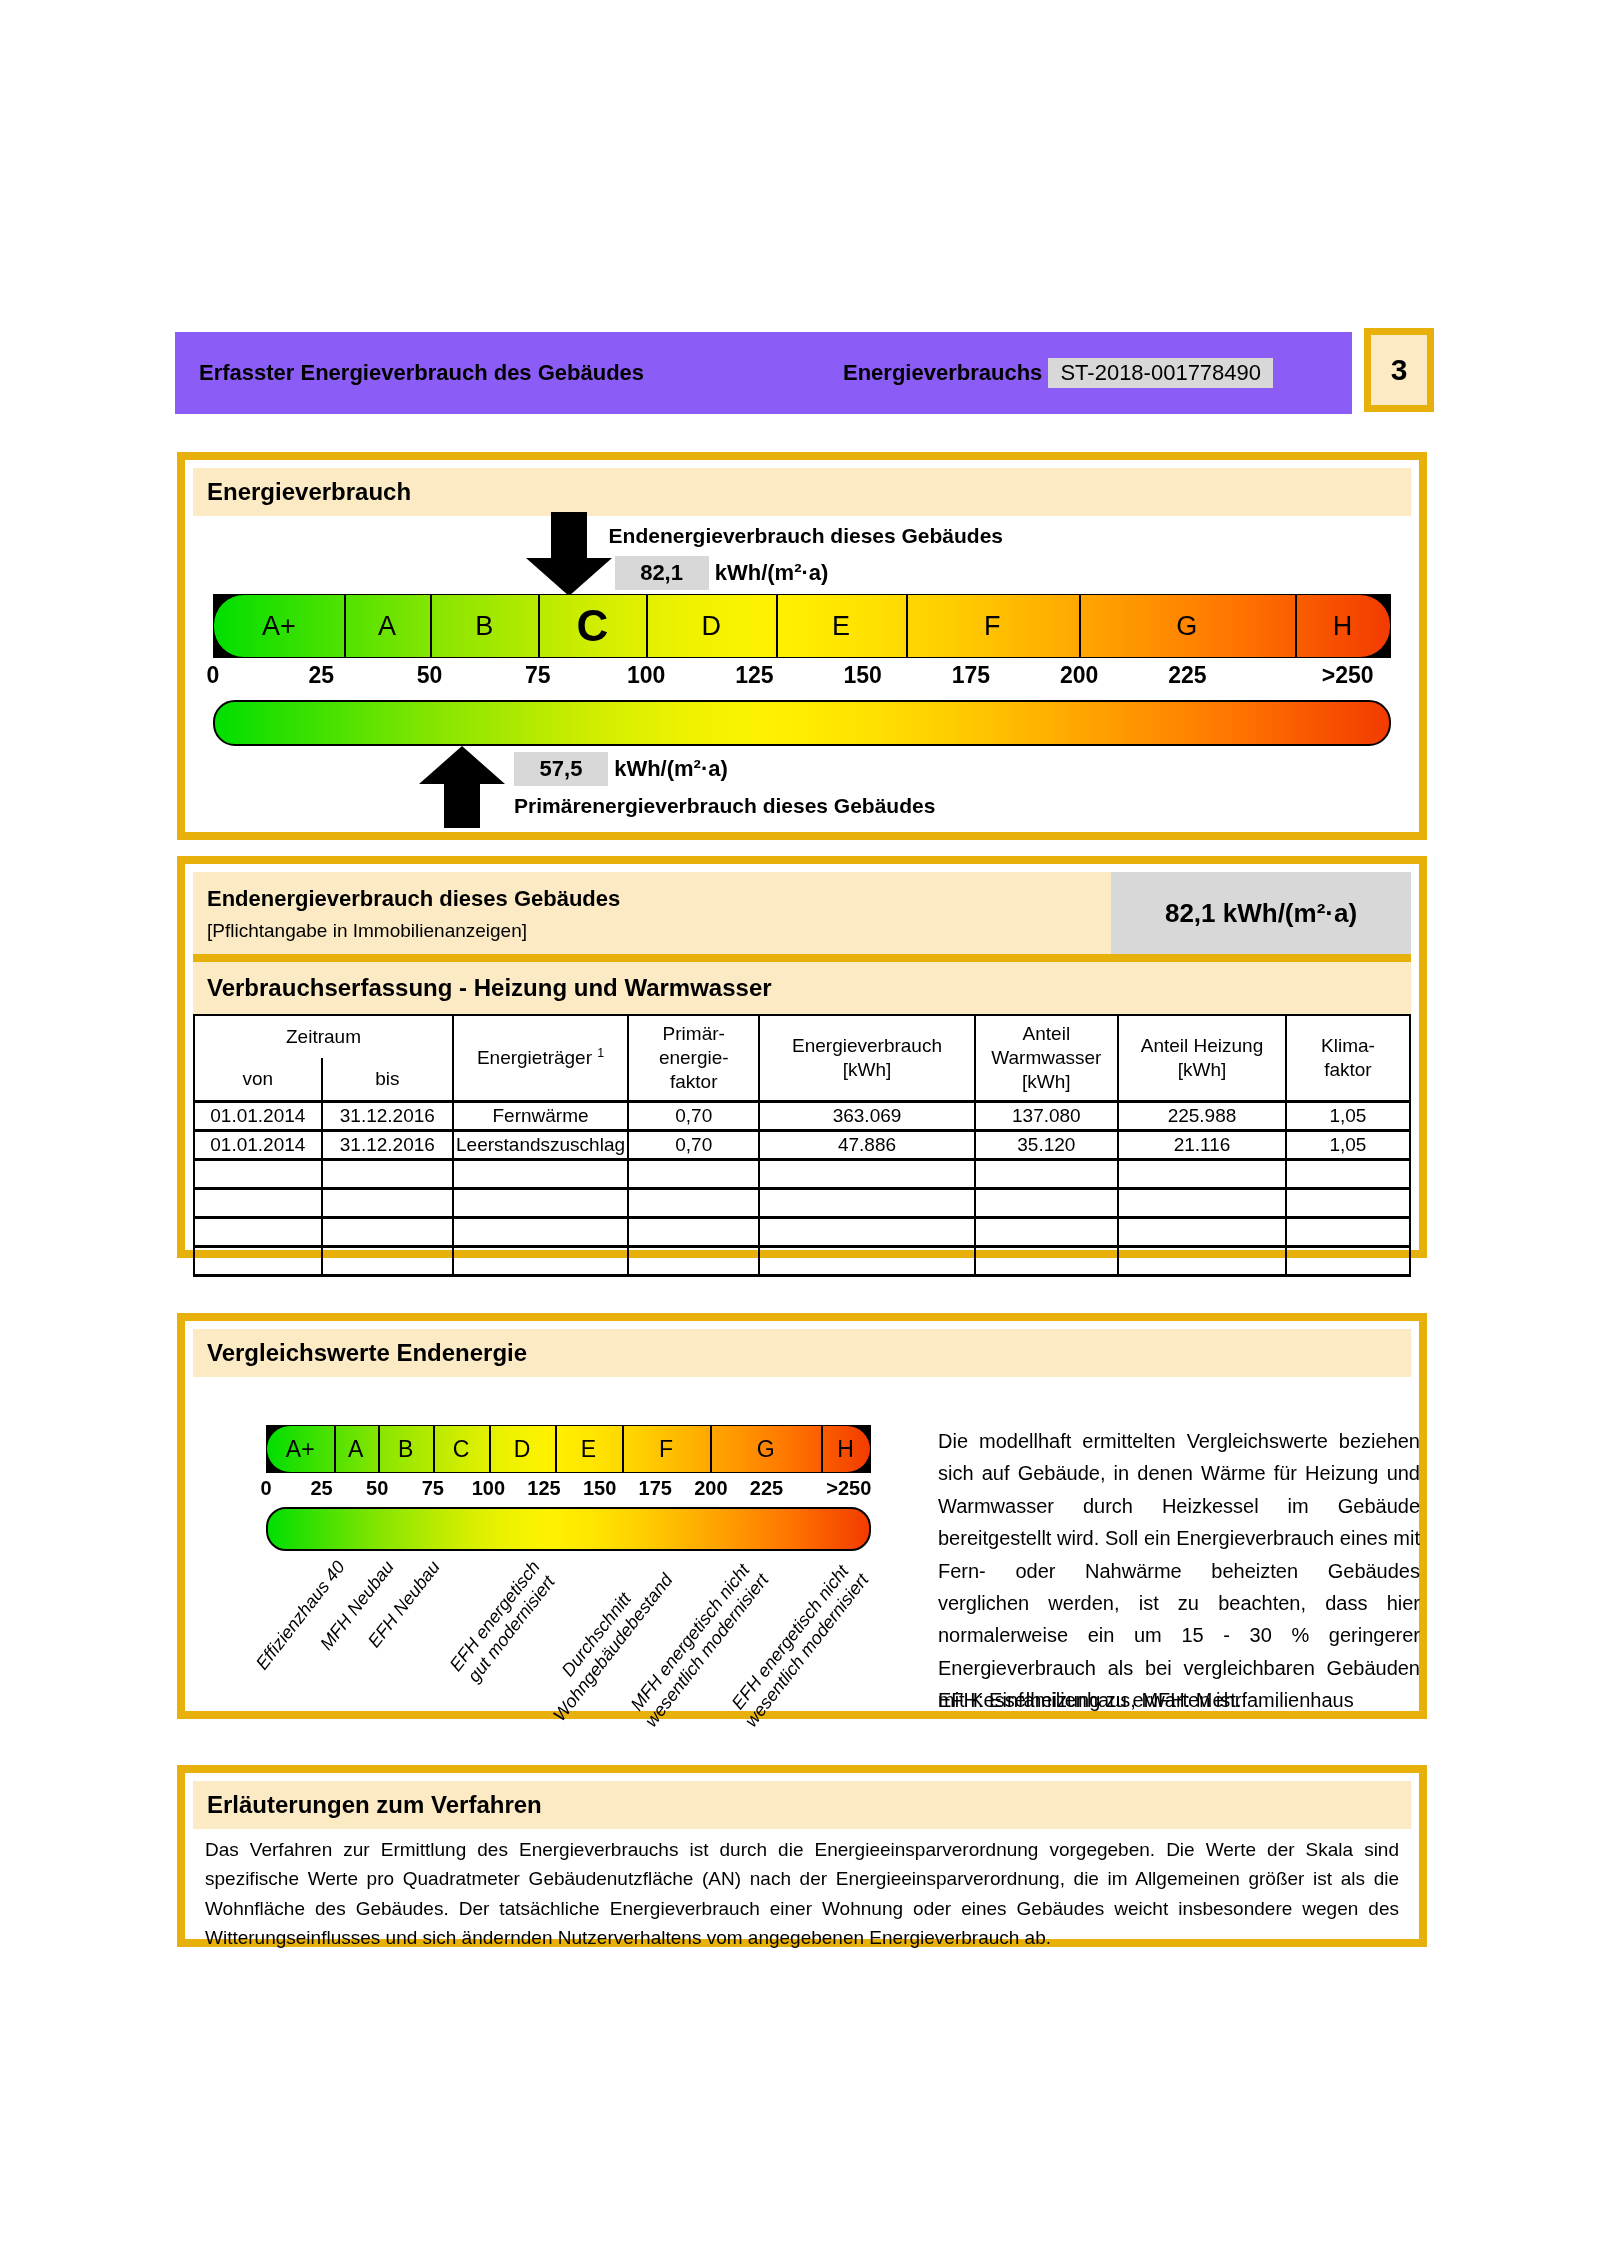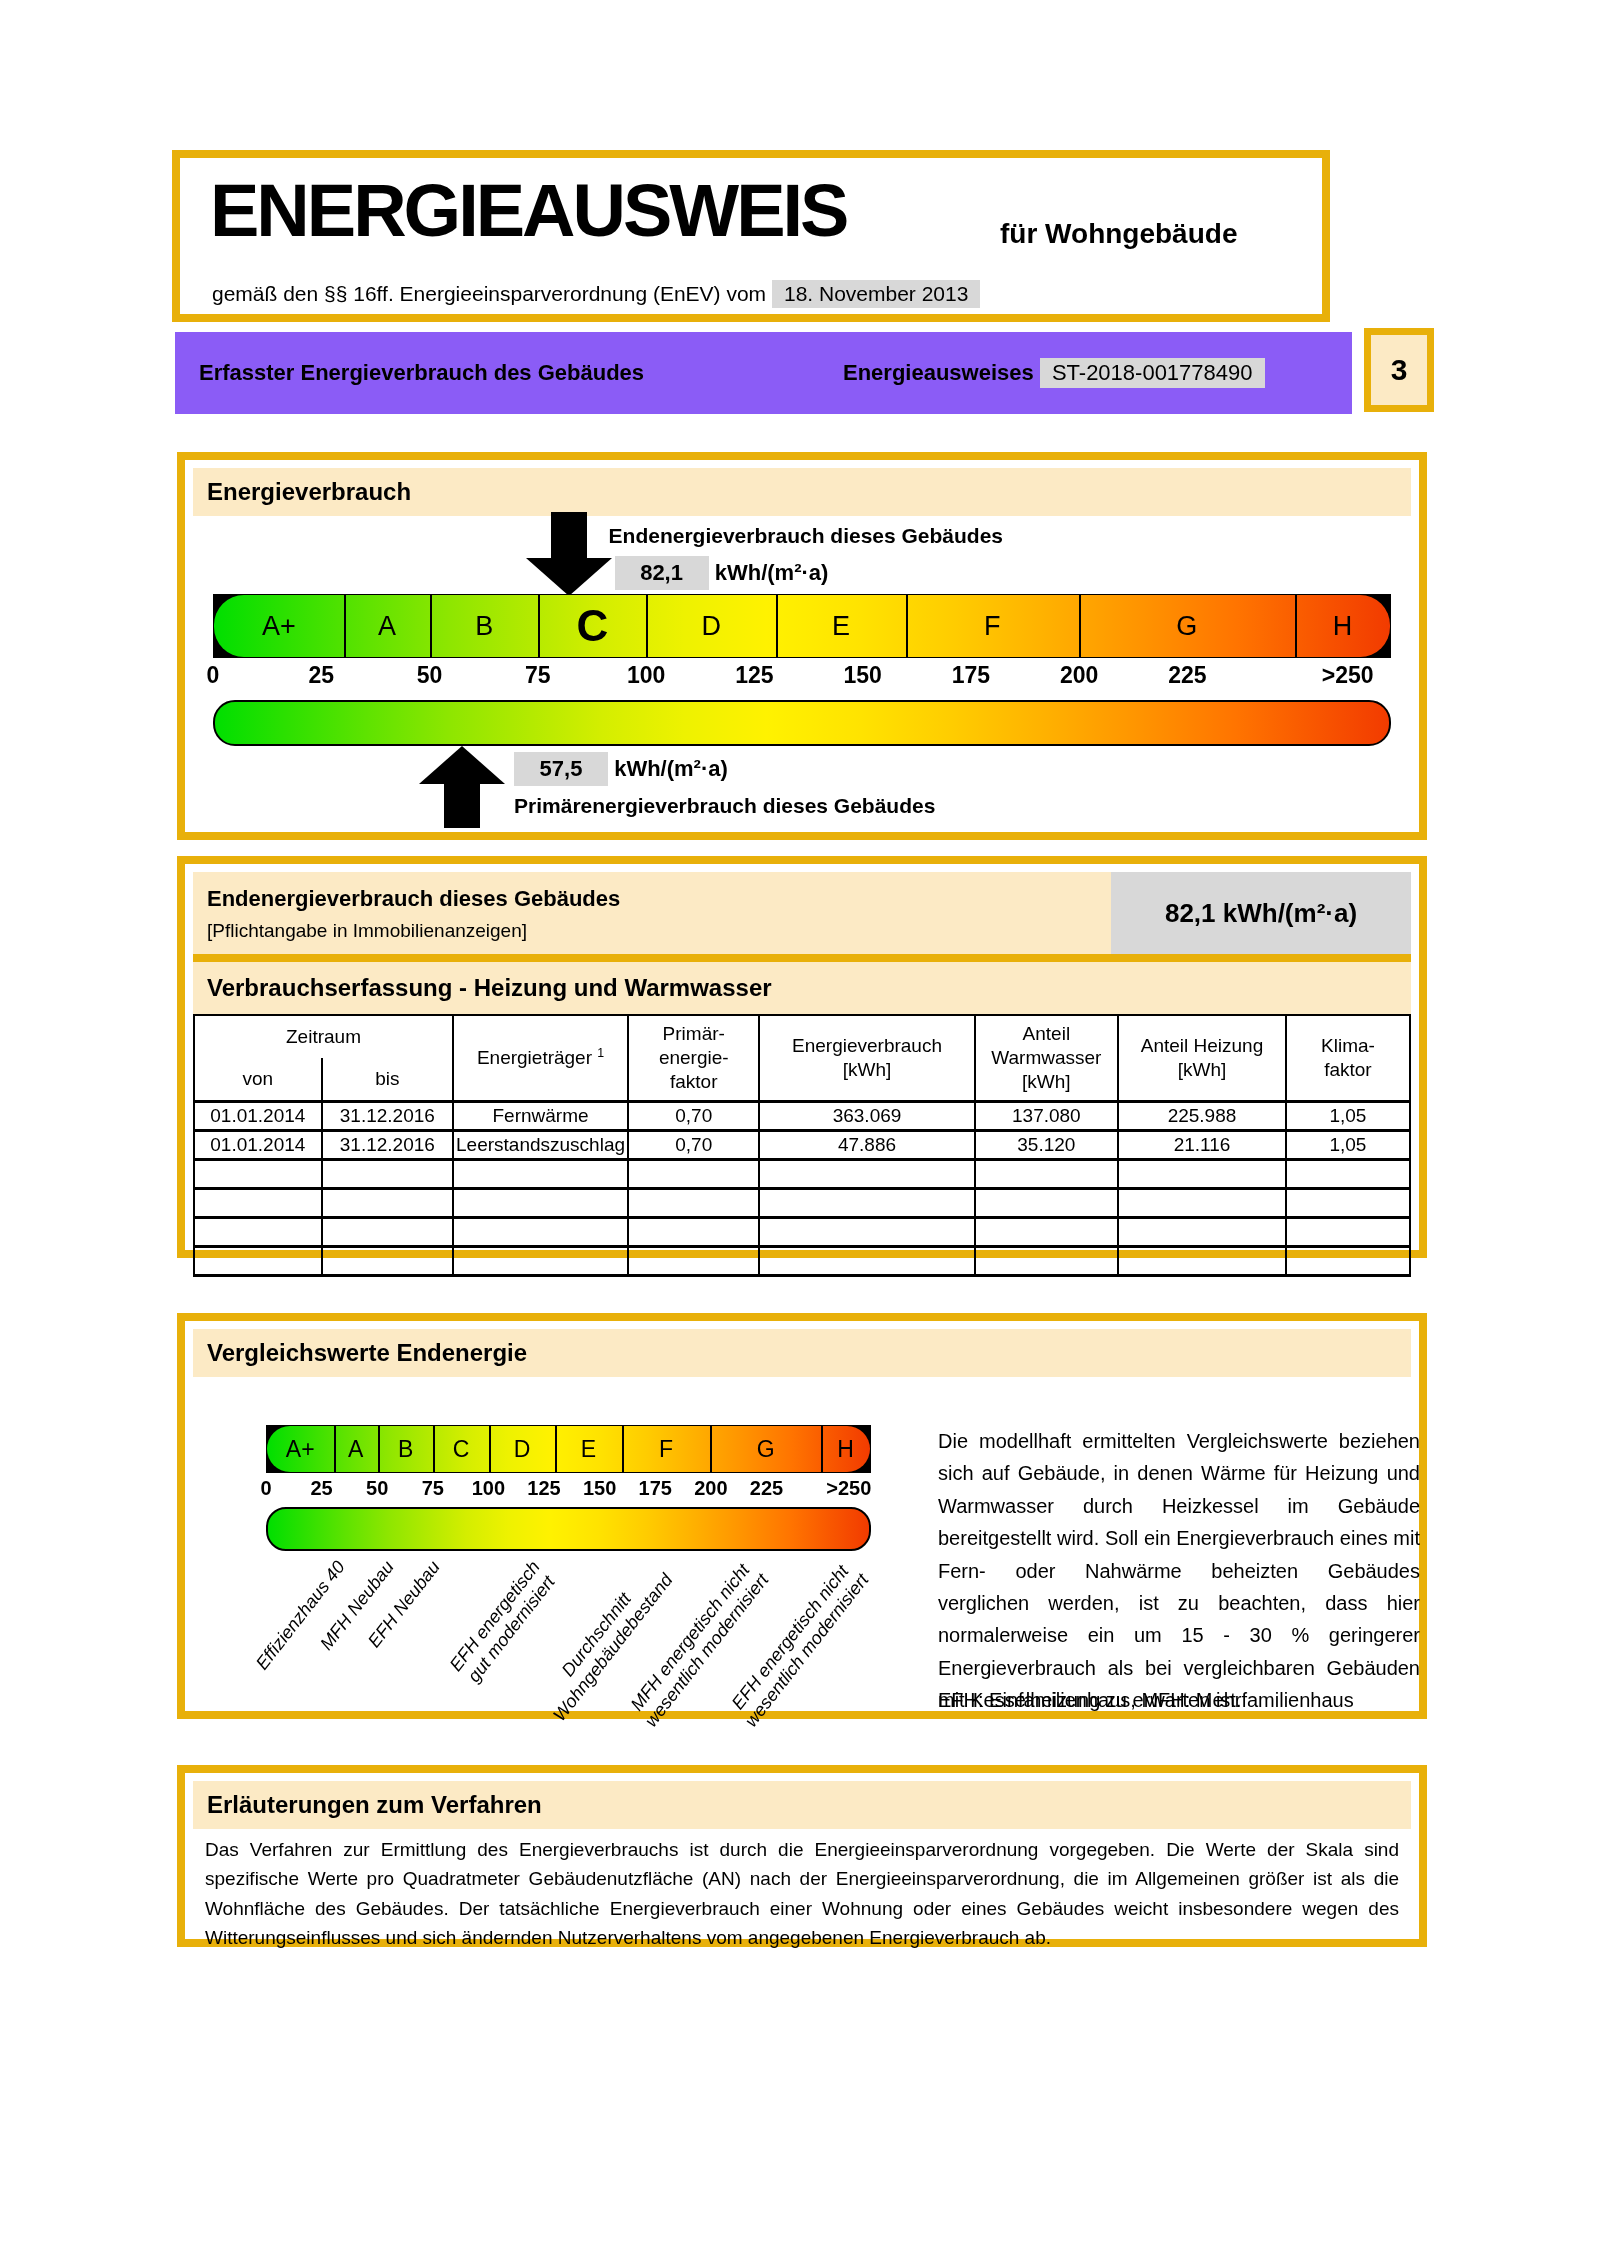--- a/index.html
+++ b/index.html
@@ -91,33 +91,25 @@
   .sec4-text{position:absolute;left:20px;right:20px;top:62px;font-size:19px;line-height:1.55;text-align:justify;}
 
   .footnote{left:177px;top:1936px;width:1256px;font-size:19px;line-height:1.5;}
   sup{font-size:0.65em;}
 </style>
 </head>
 <body>
 
 <div class="page">
 
-  <div class="abs goldbox title-box">
-    <div class="main-title">ENERGIEAUSWEIS</div>
-    <div class="sub-title">für Wohngebäude</div>
-    <div class="law-line">
-      <span>gemäß den §§ 16ff. Energieeinsparverordnung (EnEV) vom</span>
-      <span class="grayfield">18. November 2013</span>
-    </div>
-  </div>
 
   <div class="abs cream erf-band">
     <div class="erf-left">Erfasster Energieverbrauch des Gebäudes</div>
     <div class="erf-right">
-      <span class="b">Energieausweises</span>
+      <span class="b">Energieverbrauchs</span>
       <span class="grayfield">ST-2018-001778490</span>
     </div>
   </div>
   <div class="abs page-no-box">
     <span>3</span>
   </div>
 
   <div class="abs section sec1">
     <div class="sec-head">Energieverbrauch</div>
     <div class="sec1-inner">

